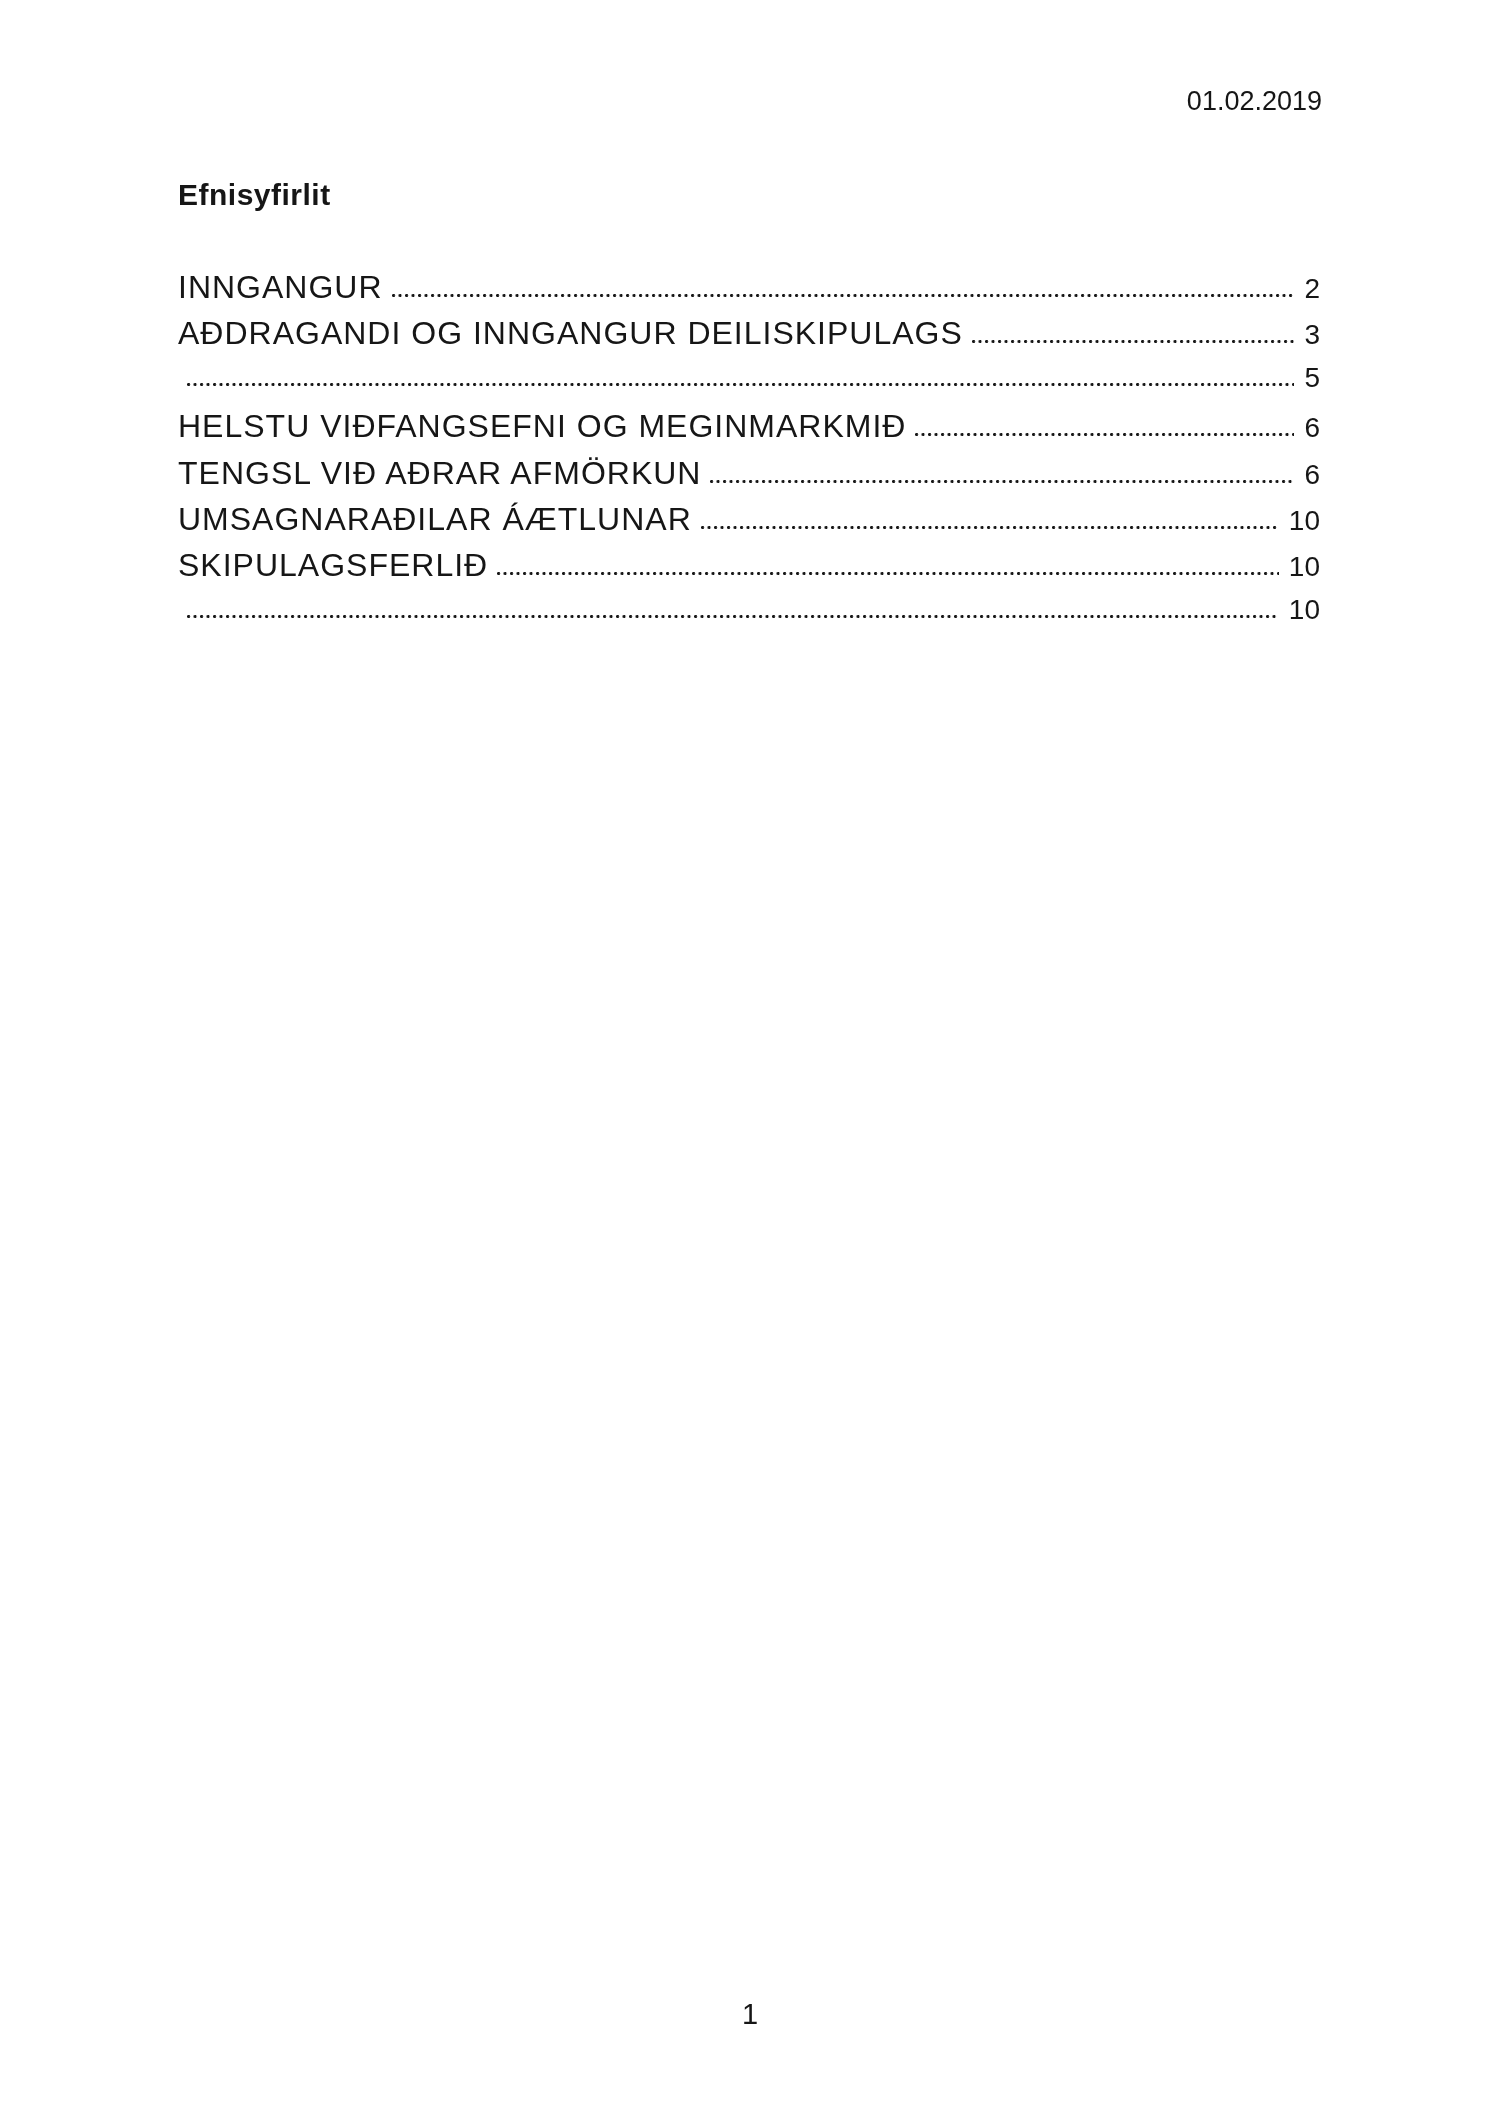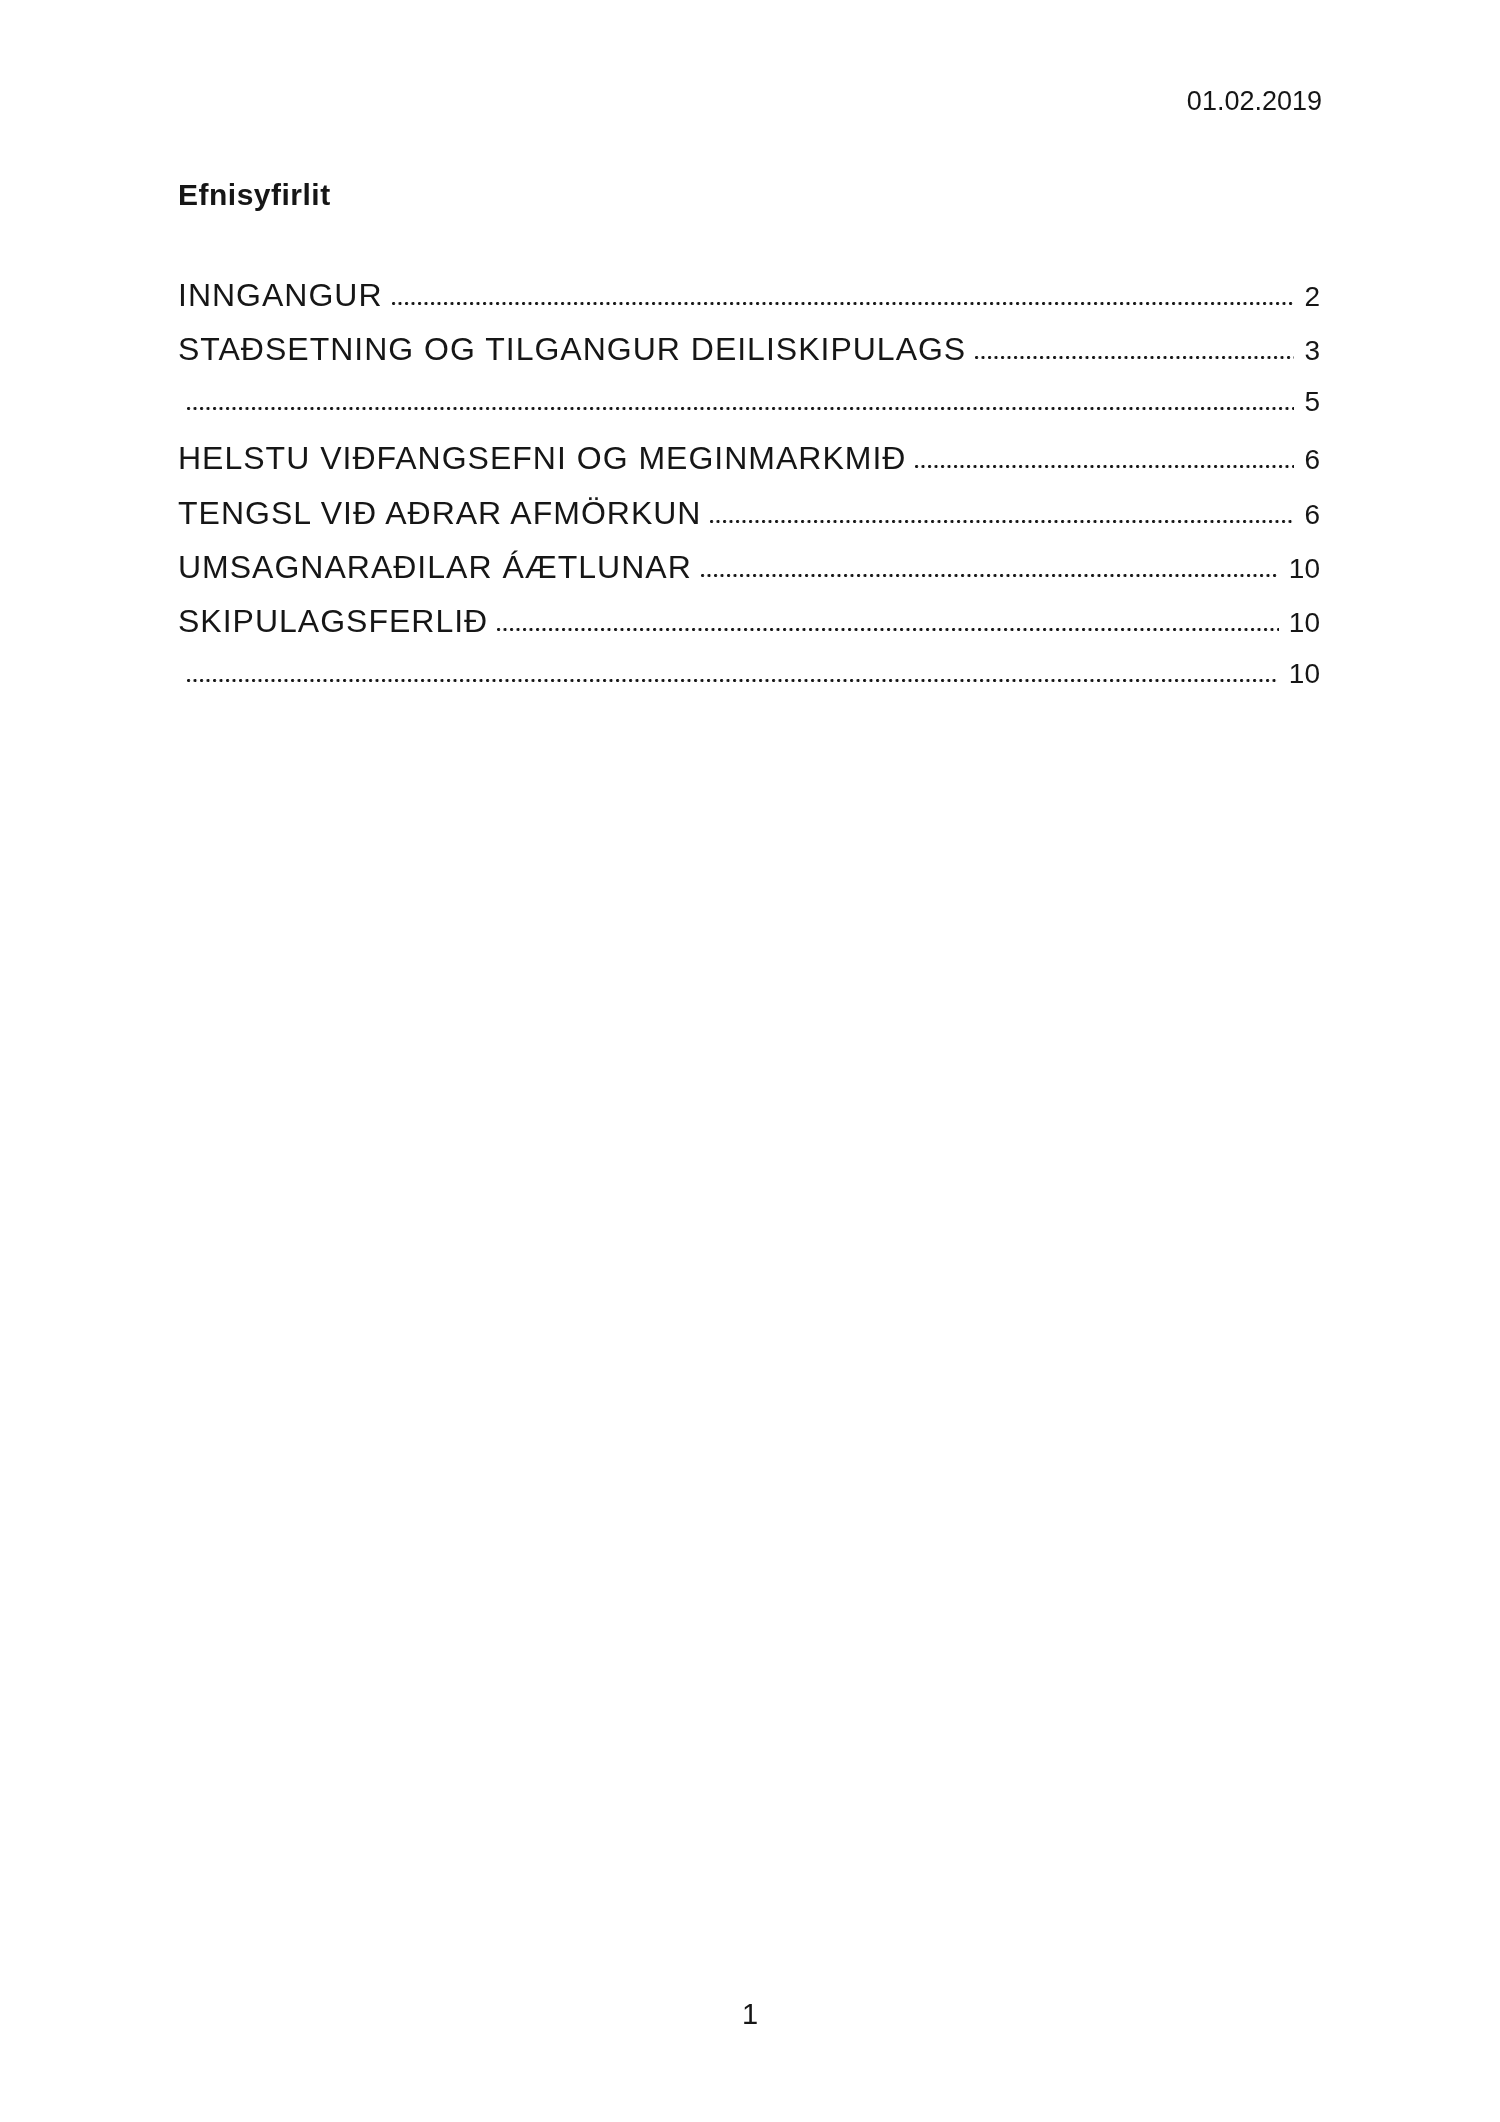--- a/index.html
+++ b/index.html
@@ -40,21 +40,20 @@
     position: absolute;
     left: 178px;
     right: 180px;
     top: 269px;
   }
   .toc-row {
     display: flex;
     align-items: baseline;
     height: 46.4px;
     cursor: pointer;
-    margin-top: 8px;
   }
   .toc-label {
     font-size: 32px;
     letter-spacing: 1px;
     white-space: nowrap;
     color: #161616;
     font-weight: 400;
   }
   .toc-leader {
     flex: 1 1 auto;
@@ -92,21 +91,21 @@
   <div class="toc-title">Efnisyfirlit</div>
 
   <div class="toc-list" id="toc-list">
     <div class="toc-row">
       <span class="toc-label">INNGANGUR</span>
       <span class="toc-leader"></span>
       <span class="toc-page">2</span>
     </div>
 
     <div class="toc-row">
-      <span class="toc-label">STAÐSETNING OG TILGANGUR DEILISKIPULAGS</span>
+      <span class="toc-label">AÐDRAGANDI OG INNGANGUR DEILISKIPULAGS</span>
       <span class="toc-leader"></span>
       <span class="toc-page">3</span>
     </div>
 
     <div class="toc-row">
       <span class="toc-leader"></span>
       <span class="toc-page">5</span>
     </div>
 
     <div class="toc-row">

